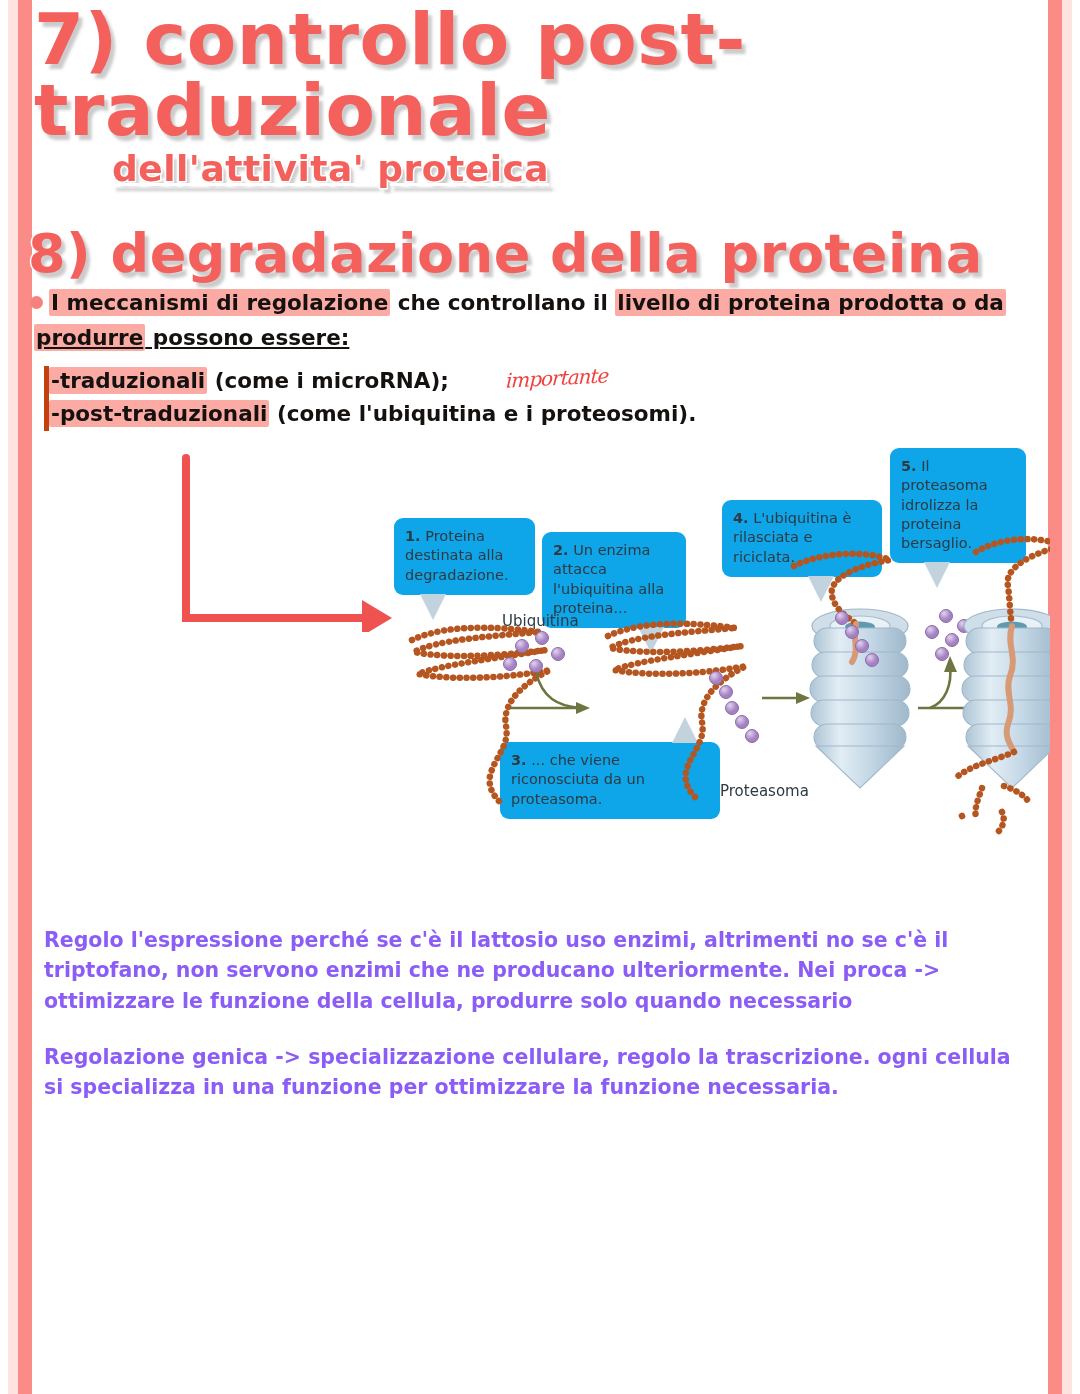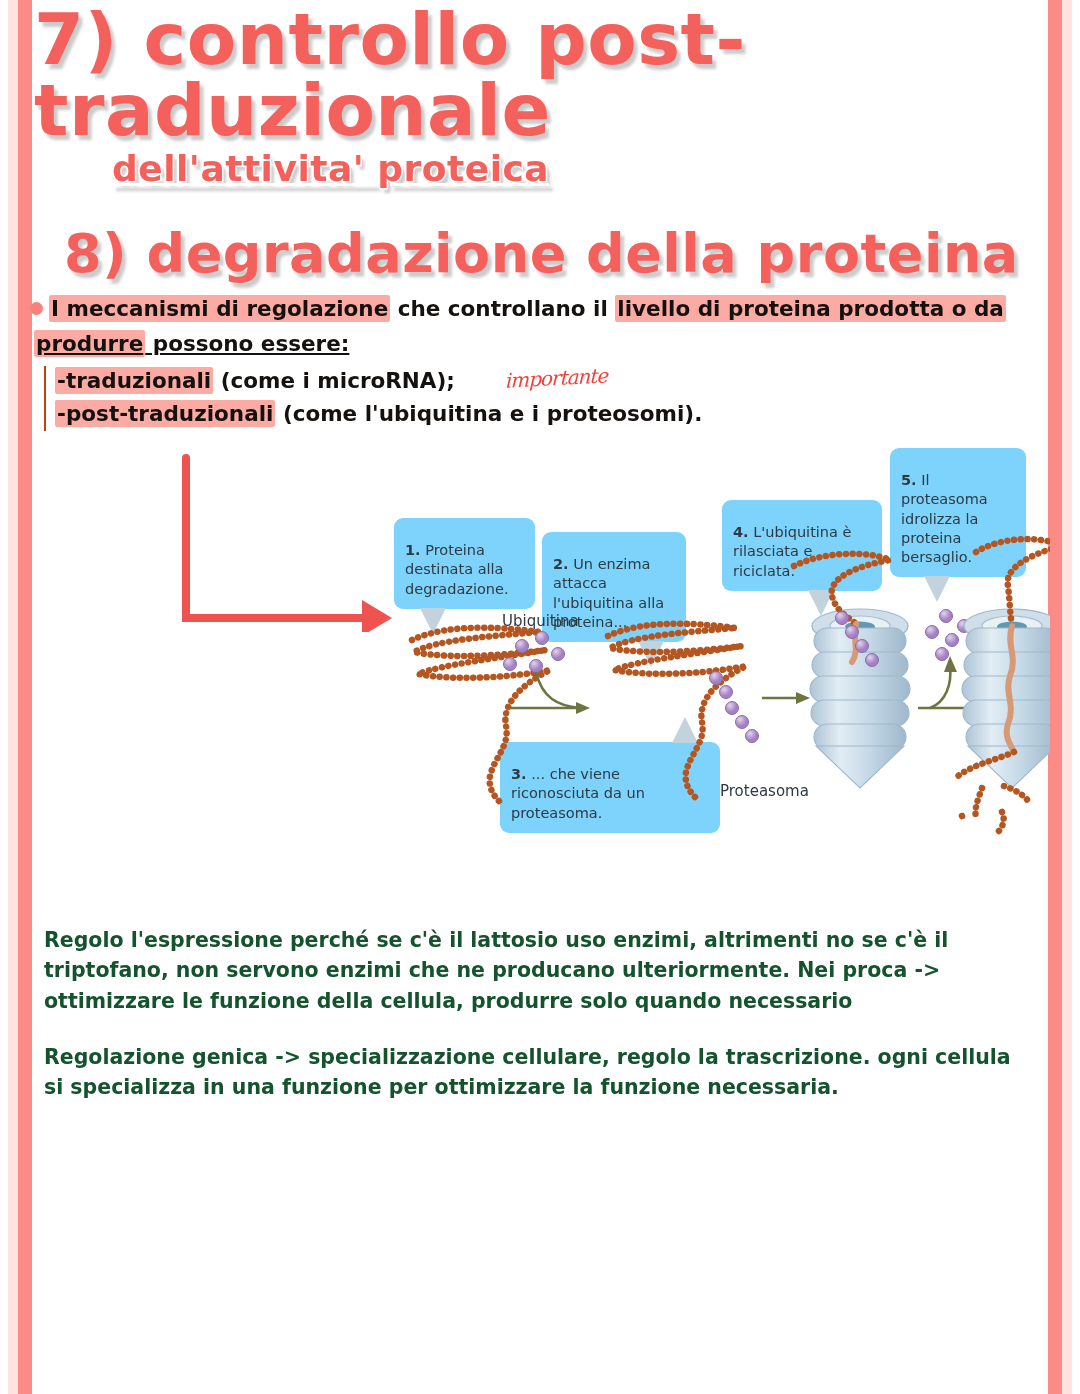--- a/index.html
+++ b/index.html
@@ -45,21 +45,21 @@
     font-weight: bold;
     color: #f4615c;
     letter-spacing: .5px;
     line-height: .98;
     -webkit-text-stroke: 3px #ffffff;
     paint-order: stroke fill;
     text-shadow: 4px 5px 3px rgba(140,140,140,.45);
   }
   .t1 { font-size: 72px; padding-left: 34px; }
   .t2 { font-size: 36px; padding-left: 112px; margin-top: 6px; text-decoration: underline; }
-  .t3 { font-size: 54px; padding-left: 28px; margin-top: 42px; margin-left: 36px; }
+  .t3 { font-size: 54px; padding-left: 28px; margin-top: 42px; }
 
   
   .intro {
     position: absolute;
     left: 30px; top: 288px;
     width: 990px;
     font-family: "DejaVu Sans", sans-serif;
     font-weight: bold;
     font-size: 21.5px;
     color: #15110f;
@@ -75,34 +75,33 @@
     position: relative;
     top: -2px;
   }
   .hl {
     background: #fbaaa4;
     padding: 1px 2px;
     border-radius: 2px;
     box-decoration-break: clone;
     -webkit-box-decoration-break: clone;
   }
-  .intro-l1 { white-space: nowrap; margin-top: 6px; }
+  .intro-l1 { white-space: nowrap; }
   .intro-l2 { margin-top: 4px; padding-left: 4px; text-decoration: underline; }
 
   .dash-list {
     position: absolute;
     left: 44px; top: 366px;
     width: 960px;
     font-family: "DejaVu Sans", sans-serif;
     font-weight: bold;
     font-size: 21.5px;
     color: #15110f;
     line-height: 1.42;
-    border-left: 2px solid #c2410c;
-    padding-left: 9px;
+    border-left: 5px solid #c2410c;
   }
   .dash-list div { margin-bottom: 2px; }
 
   .handnote {
     position: absolute;
     left: 506px; top: 366px;
     font-family: "DejaVu Serif", serif;
     font-style: italic;
     font-size: 20px;
     color: #f0423c;
@@ -115,27 +114,27 @@
 
   
   .figure {
     position: absolute;
     left: 390px; top: 440px;
     width: 660px; height: 400px;
   }
 
   .callout {
     position: absolute;
-    background: #7dd3fc;
+    background: #0ea5e9;
     border-radius: 9px;
     color: #2e3a42;
     font-family: "DejaVu Sans", sans-serif;
     font-size: 14.5px;
     line-height: 1.33;
-    padding: 23px 11px 10px 11px;
+    padding: 9px 11px 10px 11px;
   }
   .callout b { font-weight: bold; }
   .callout::after {
     content: "";
     position: absolute;
     width: 0; height: 0;
     border-left: 13px solid transparent;
     border-right: 13px solid transparent;
     border-top: 26px solid #c3d3de;
   }
@@ -161,21 +160,21 @@
   .lbl-prot { left: 330px; top: 306px; margin-top: 36px; }
 
   
   .notes {
     position: absolute;
     left: 44px; top: 925px;
     width: 975px;
     font-family: "DejaVu Sans", sans-serif;
     font-weight: bold;
     font-size: 20.5px;
-    color: #14532d;
+    color: #8b5cf6;
     line-height: 1.48;
   }
   .notes p { margin-bottom: 26px; }
   .notes p:last-child { margin-bottom: 0; }
 </style>
 </head>
 <body>
 
 <div class="edge-soft left"></div>
 <div class="edge left"></div>

